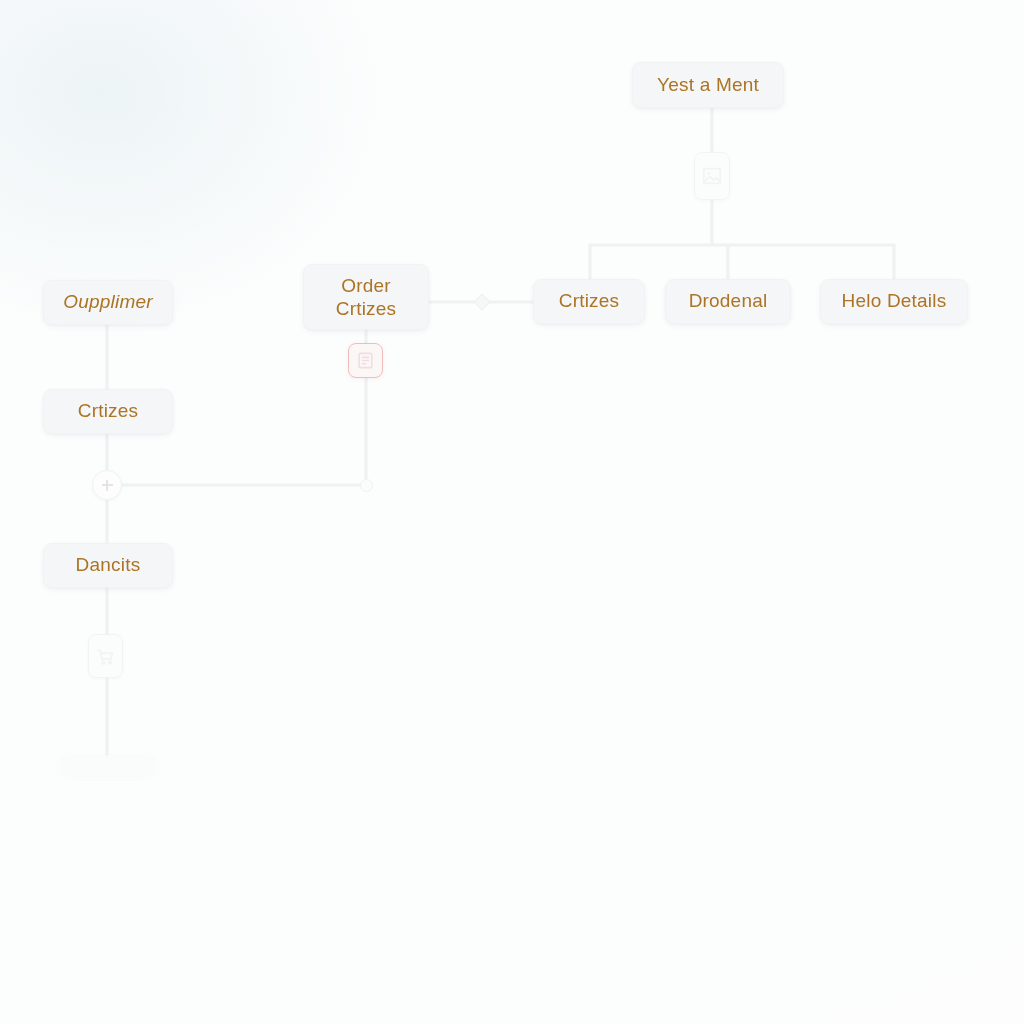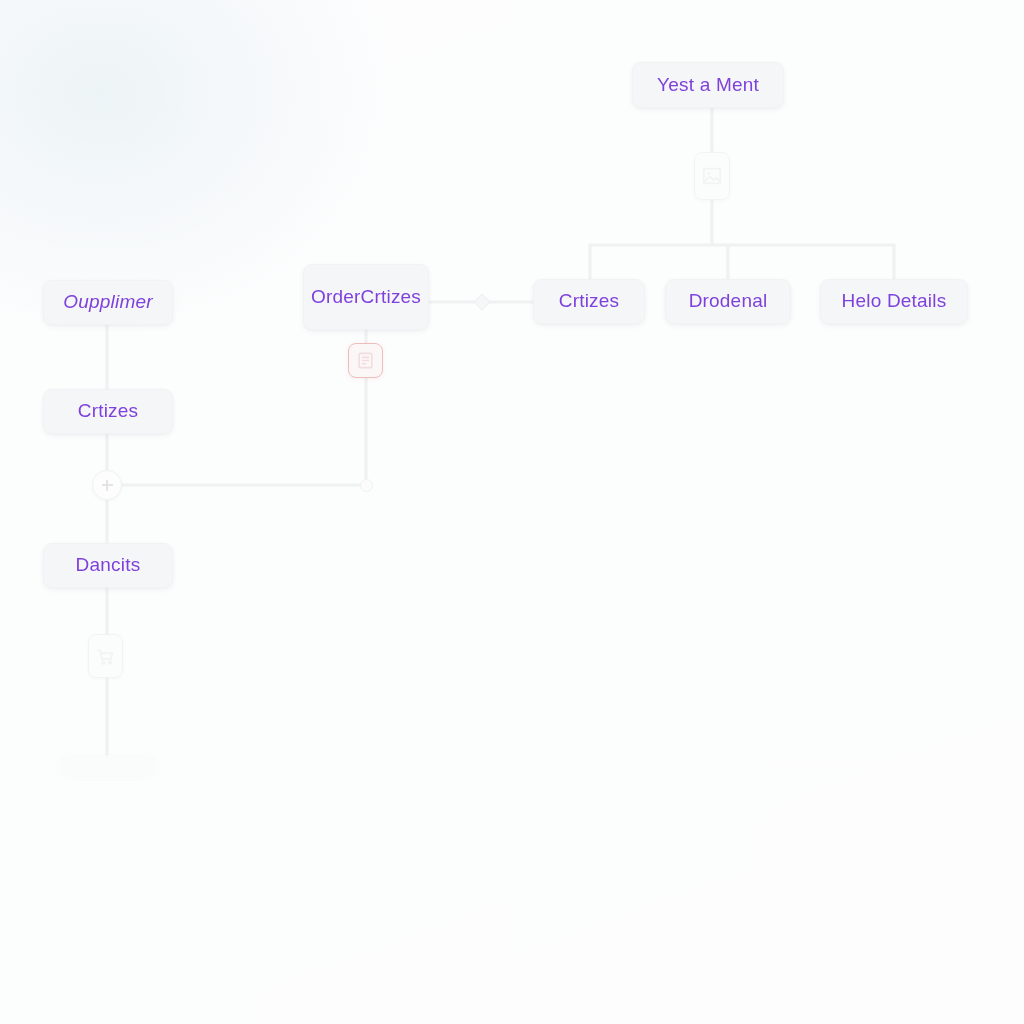--- a/index.html
+++ b/index.html
@@ -37,21 +37,21 @@
     box-sizing: border-box;
     display: flex;
     align-items: center;
     justify-content: center;
     text-align: center;
     border-radius: 9px;
     background: #f5f6f7;
     border: 1px solid #f0f1f2;
     box-shadow: 0 2px 5px rgba(150,160,170,0.10),
                 0 1px 2px rgba(150,160,170,0.07);
-    color: #6d28d9;
+    color: #a16207;
     font-size: 19px;
     letter-spacing: 0.2px;
     line-height: 1.18;
     opacity: 0.88;
   }
   .node.two-line { line-height: 1.22; font-size: 19px; }
 
   
   .node.ghost {
     background: #fafbfb;
@@ -167,21 +167,21 @@
       <path d="M4 18 L9.5 12.5 L14 16.5 L17 14 L20 17.5"></path>
     </svg>
   </div>
 
   <div class="node" style="left:665px; top:279px; width:126px; height:45px;">Drodenal</div>
 
   <div class="node" style="left:533px; top:279px; width:112px; height:45px;">Crtizes</div>
 
   <div class="node" style="left:820px; top:279px; width:148px; height:45px;">Helo Details</div>
 
-  <div class="node two-line" style="left:303px; top:264px; width:126px; height:66px; flex-direction:row;">
+  <div class="node two-line" style="left:303px; top:264px; width:126px; height:66px; flex-direction:column;">
     <span>Order</span>
     <span>Crtizes</span>
   </div>
 
   <div class="icon-node highlight" style="left:348px; top:343px; width:35px; height:35px;">
     <svg width="19" height="19" viewBox="0 0 24 24" fill="none" stroke="#f0dada" stroke-width="2">
       <rect x="4" y="3" width="16" height="18" rx="1.5"></rect>
       <path d="M7.5 8 H16.5 M7.5 12 H16.5 M7.5 16 H13"></path>
     </svg>
   </div>

